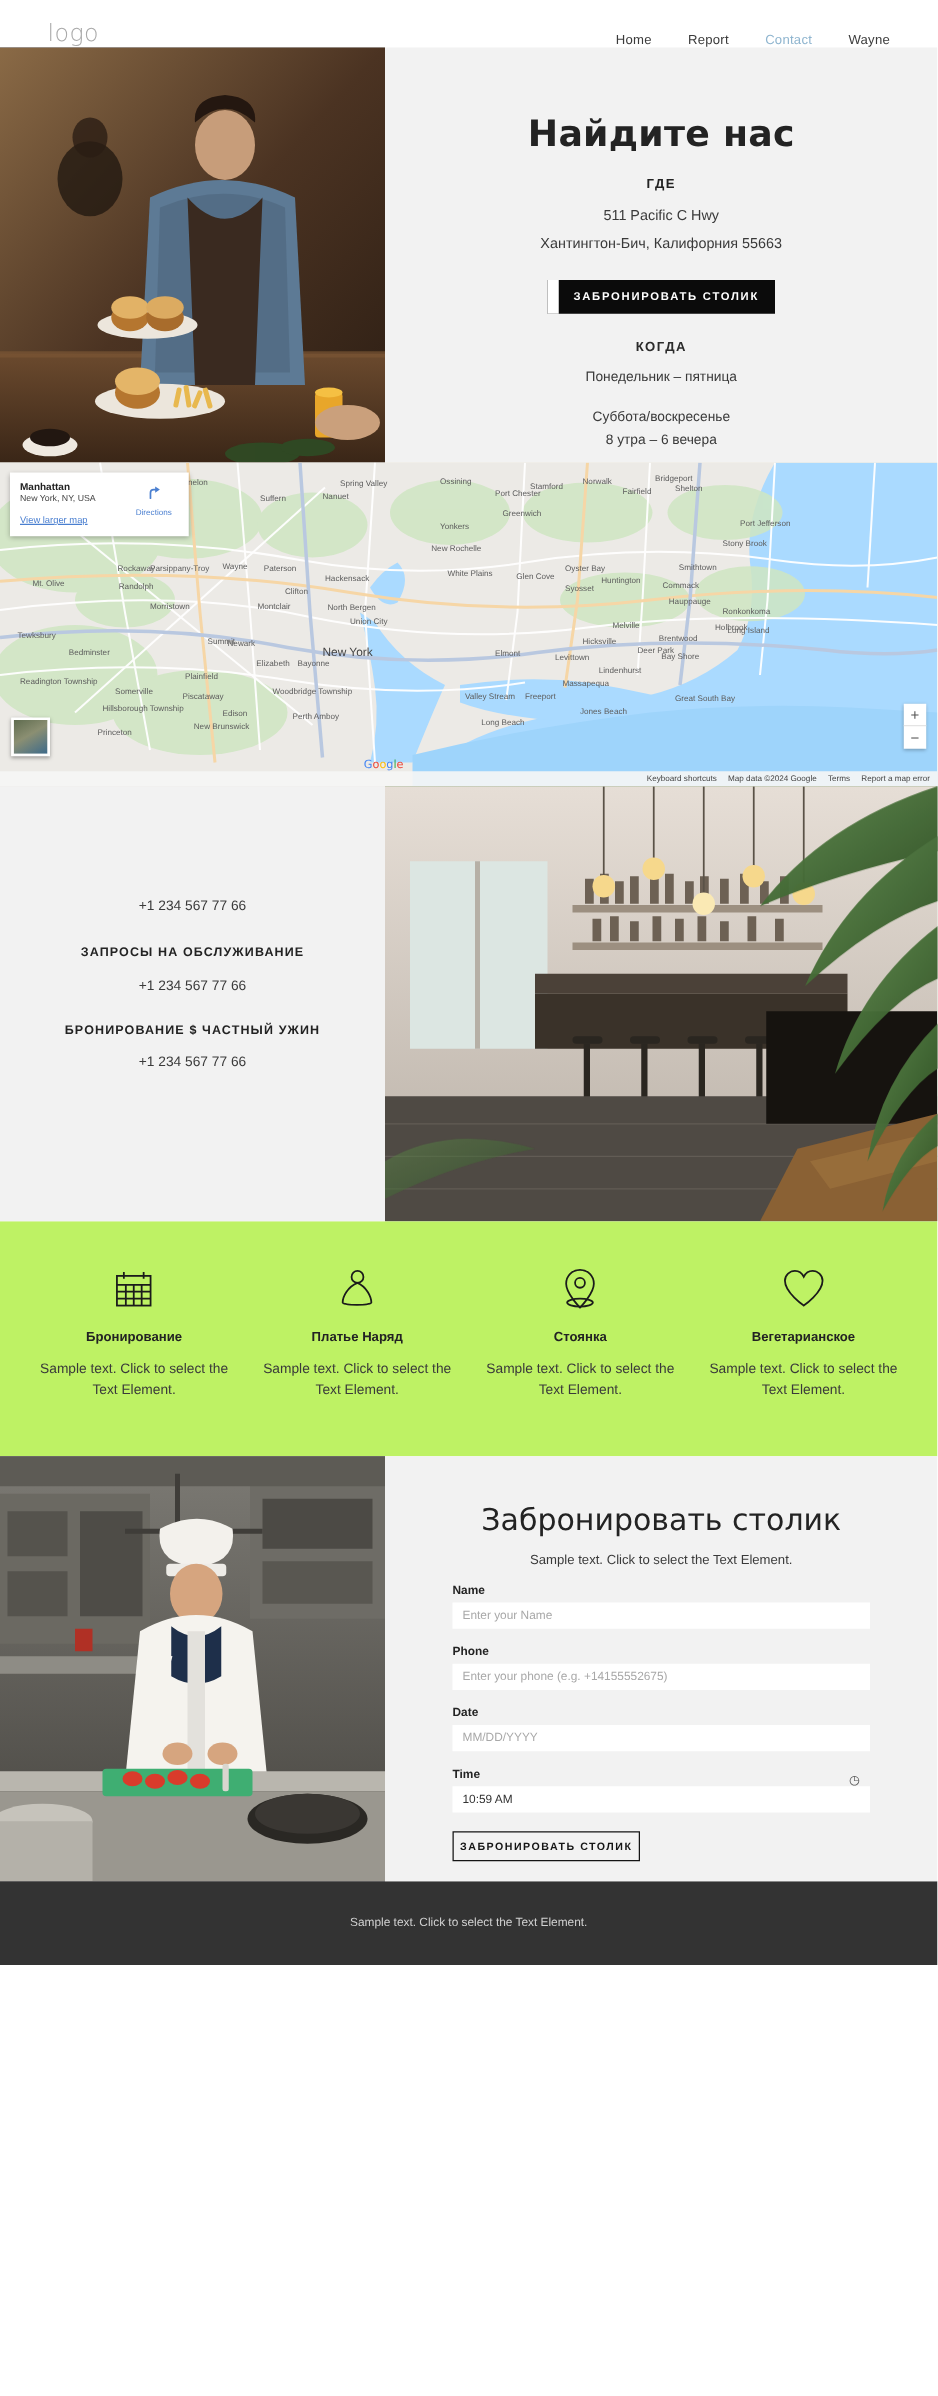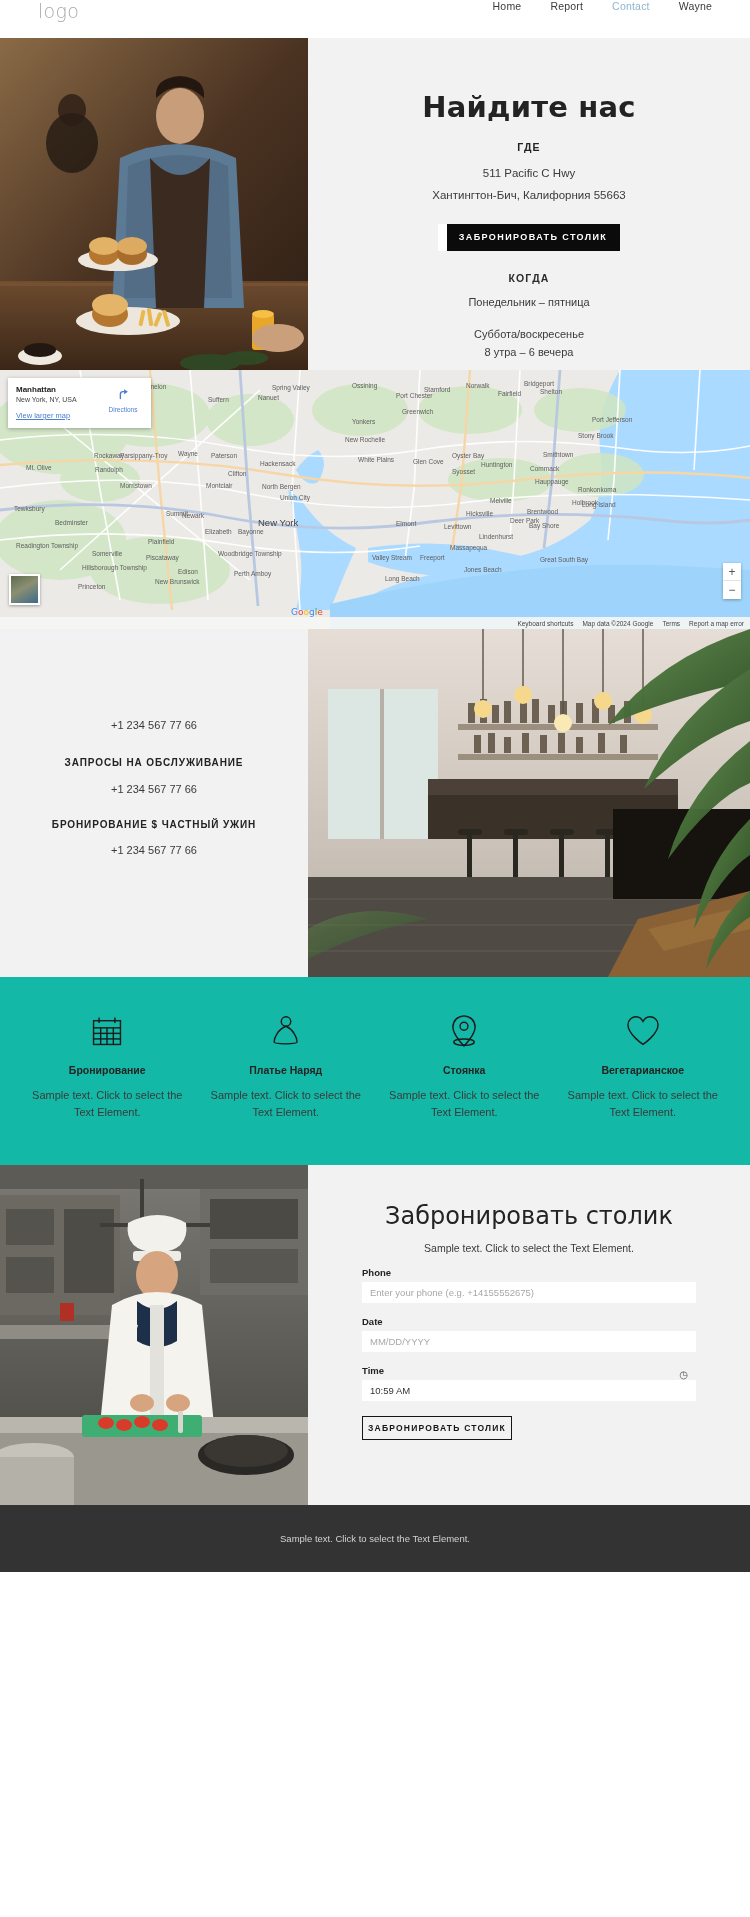--- a/index.html
+++ b/index.html
@@ -8,21 +8,21 @@
     background: #ffffff;
     font-family: "Liberation Sans", sans-serif;
     color: #2b2b2b;
   }
   .page { width: 750px; position: relative; overflow: hidden; }
 
   
   .header {
     height: 38px;
     display: flex;
-    align-items: flex-start;
+    align-items: flex-end;
     justify-content: space-between;
     padding: 0 38px 0 38px;
     background: #ffffff;
   }
   .logo {
     font-size: 19px;
     color: #a9a9a9;
     font-weight: 300;
     letter-spacing: .3px;
     font-family: "DejaVu Sans", sans-serif;
@@ -223,21 +223,21 @@
   .enq-right {
     width: 442px;
     position: relative;
     overflow: hidden;
     background: #9aa885;
   }
 
   
   .features {
     display: flex;
-    background: #14b8a6;
+    background: #bef264;
     padding: 30px 18px 44px 18px;
   }
   .feature { flex: 1; text-align: center; padding: 0 10px; }
   .feature-icon { height: 48px; display: flex; align-items: center; justify-content: center; }
   .feature-title {
     font-size: 10.5px;
     font-weight: 700;
     margin-top: 9px;
     color: #232323;
   }
@@ -787,20 +787,24 @@
         <rect x="-6" y="292" width="80" height="48" fill="#b4b1a9"></rect>
 
         <rect x="60" y="138" width="14" height="18" fill="#b03025"></rect>
       </svg>
     </div>
 
     <div class="booking-right">
       <div class="booking-title">Забронировать столик</div>
       <div class="booking-sub">Sample text. Click to select the Text Element.</div>
 
+      <div class="field">
+        <div class="field-label">Name</div>
+        <input class="field-input" type="text" placeholder="Enter your Name" style="">
+      </div>
 
       <div class="field">
         <div class="field-label">Phone</div>
         <input class="field-input" type="text" placeholder="Enter your phone (e.g. +14155552675)" style="">
       </div>
 
       <div class="field">
         <div class="field-label">Date</div>
         <input class="field-input" type="text" placeholder="MM/DD/YYYY" style="">
       </div>

